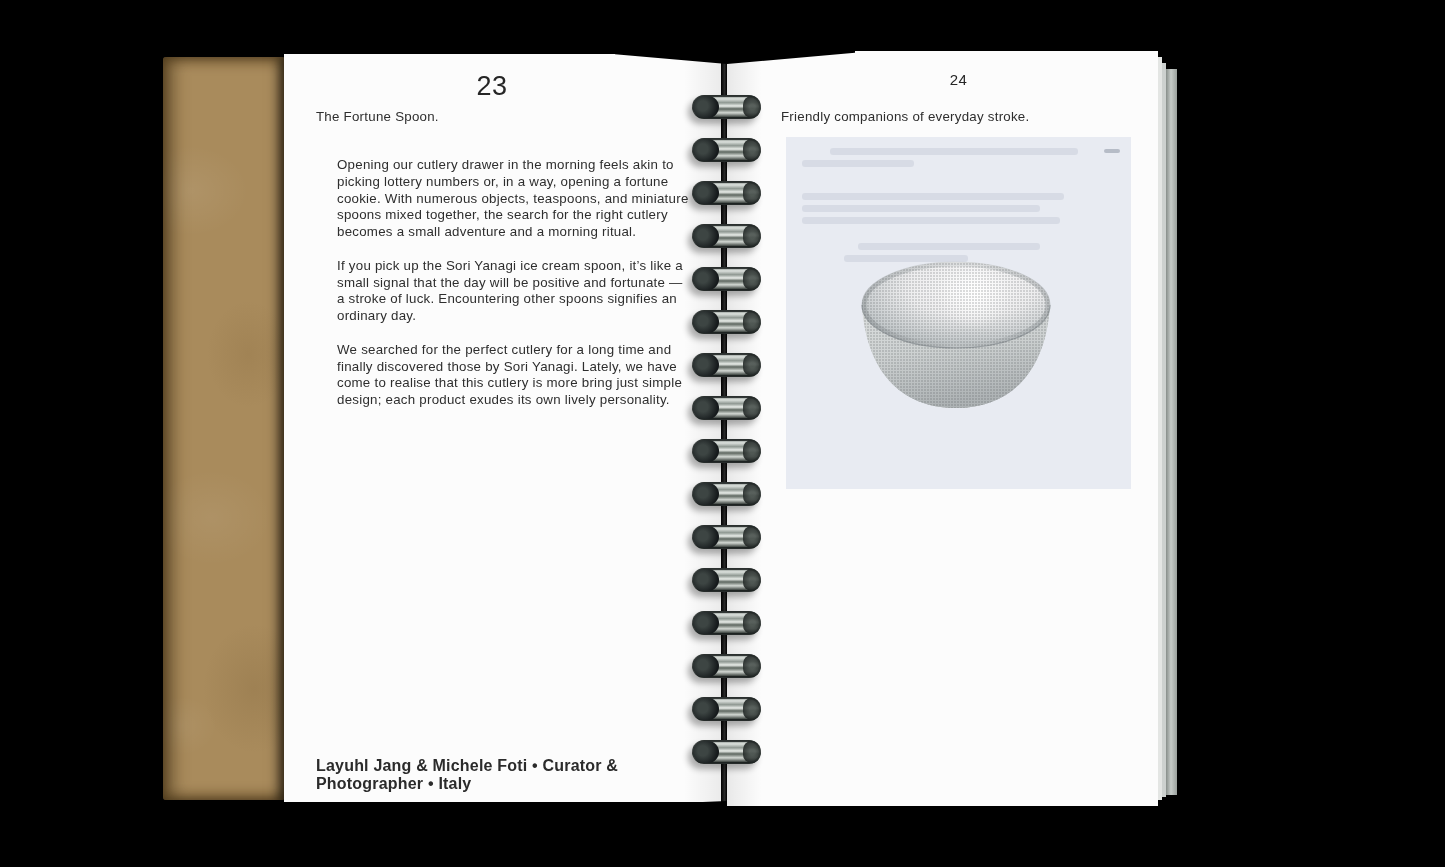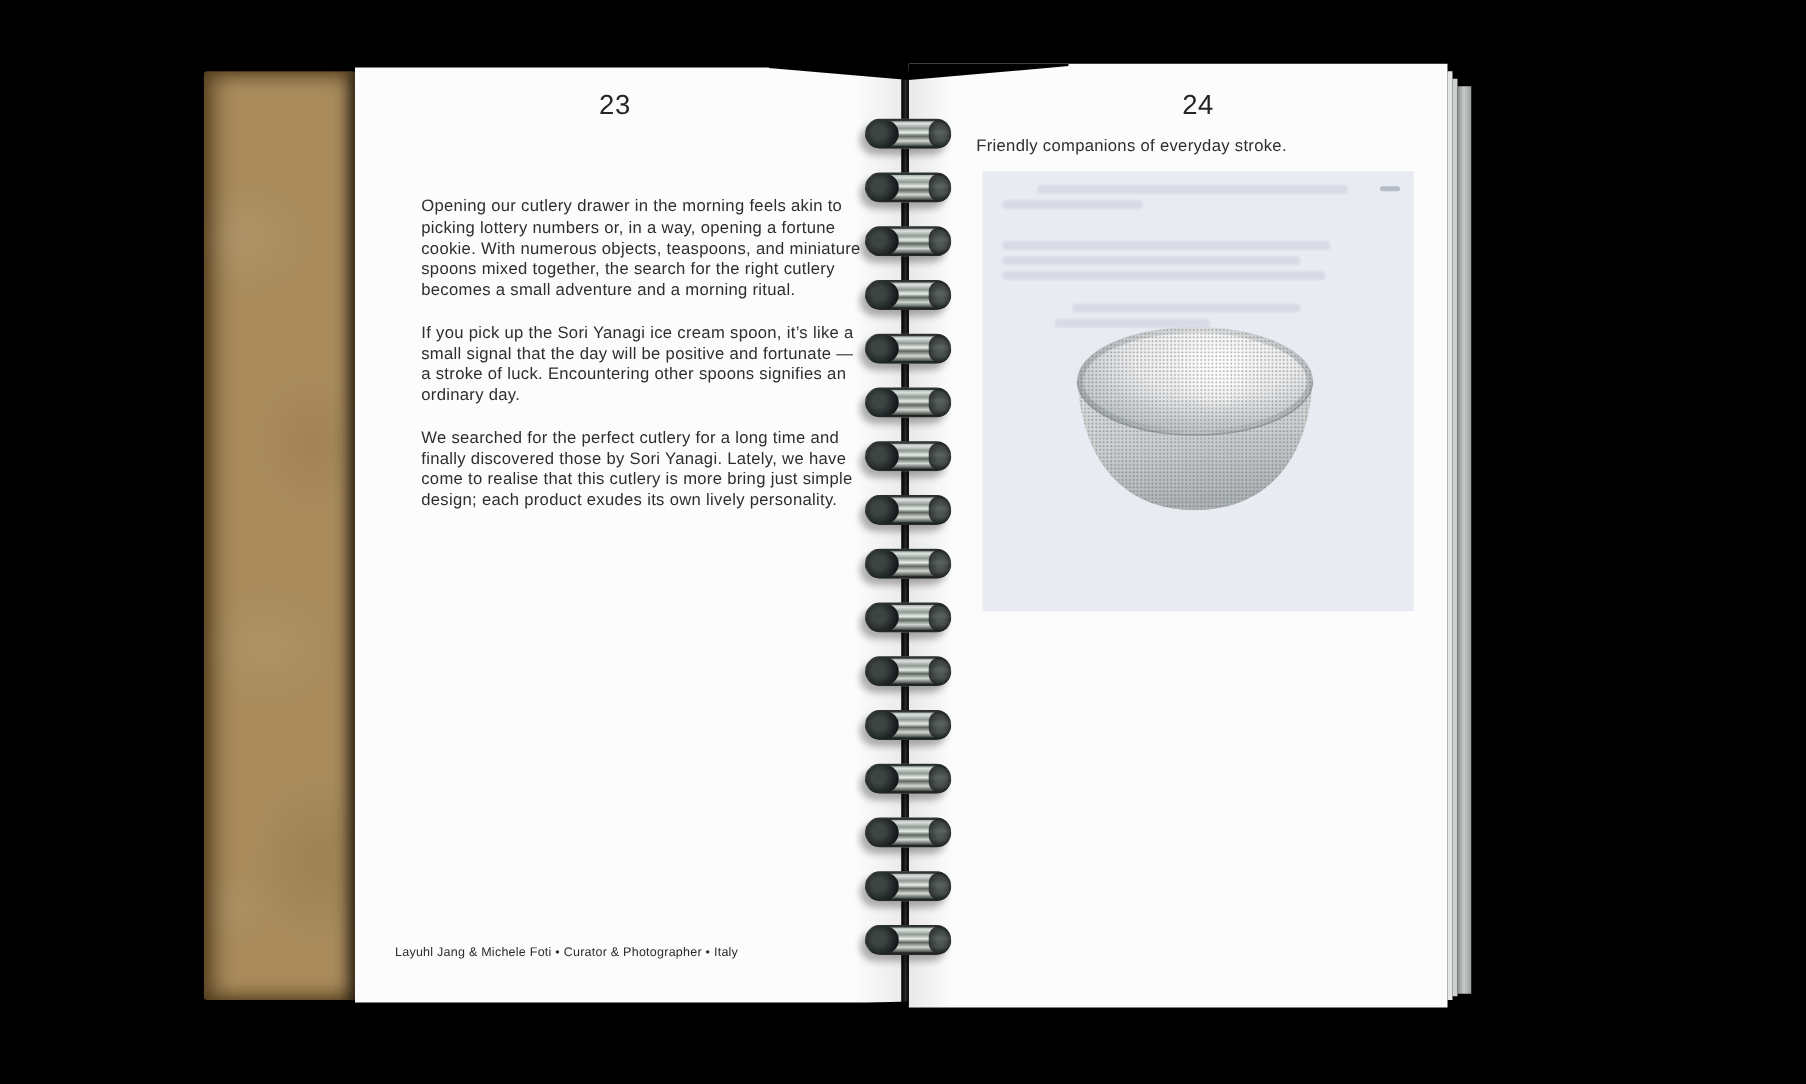--- a/index.html
+++ b/index.html
@@ -49,32 +49,32 @@
                    #5d665f 58%,#d2d7d2 74%,#383f3b 92%,#757d77 100%);
         box-shadow:inset 0 0 0 2px rgba(18,22,21,.75), -4px 5px 6px rgba(0,0,0,.30);}
   .ring::before{content:"";position:absolute;left:1px;top:1px;width:26px;height:22px;
         border-radius:12px;background:radial-gradient(circle at 38% 45%, #3d4543 25%, #14181a 75%);}
   .ring::after{content:"";position:absolute;right:1px;top:1px;width:17px;height:22px;
         border-radius:10px;background:radial-gradient(circle at 55% 50%, #4d5551 20%, #1c2120 78%);
         opacity:.92;}
 
   
   .pnum{position:absolute;top:17px;left:32px;width:352px;text-align:center;
-        font-size:22px;letter-spacing:.5px;color:#262626;}
+        font-size:27px;letter-spacing:.5px;color:#262626;}
   .content-left{position:absolute;top:103px;left:32px;width:356px;
         font-size:13.3px;line-height:16.8px;letter-spacing:.25px;color:#2e2e2e;margin-left:21px;}
   .content-left p{margin:0 0 16.8px 0;}
   .title-line{position:absolute;top:55px;left:32px;width:356px;
         font-size:13.3px;letter-spacing:.25px;color:#2e2e2e;}
   .footer-line{position:absolute;top:703px;left:32px;width:380px;
-        font-size:10px;letter-spacing:.2px;color:#2b2b2b;}
+        font-size:16px;letter-spacing:.2px;color:#2b2b2b;font-weight:bold;}
 
   
   .pnum-r{position:absolute;top:20px;left:59px;width:345px;text-align:center;
-        font-size:22px;letter-spacing:.5px;color:#262626;}
+        font-size:15px;letter-spacing:.5px;color:#262626;}
   .caption{position:absolute;top:58px;left:54px;width:360px;
         font-size:13.3px;letter-spacing:.25px;color:#2e2e2e;}
   .panel{position:absolute;top:86px;left:59px;width:345px;height:352px;background:#e8ebf2;overflow:hidden;}
   .ghost{position:absolute;height:7px;border-radius:3px;background:rgba(128,138,162,.16);filter:blur(.7px);}
   .bowl-svg{position:absolute;left:0;top:0;}
 
   .g1{top:11px;left:44px;width:248px;}
   .g2{top:23px;left:16px;width:112px;}
   .g3{top:56px;left:16px;width:262px;}
   .g4{top:68px;left:16px;width:238px;}
@@ -86,20 +86,21 @@
 </style>
 </head>
 <body>
 
 <div class="stage">
 
   <div class="cover"></div>
 
   <div class="page page-left">
     <div class="pnum">23</div>
+    <div class="title-line">The Fortune Spoon.</div>
     <div class="content-left">
         <p>Opening our cutlery drawer in the morning feels akin to picking lottery numbers or, in a way, opening a fortune cookie. With numerous objects, teaspoons, and miniature spoons mixed together, the search for the right cutlery becomes a small adventure and a morning ritual.</p>
         <p>If you pick up the Sori Yanagi ice cream spoon, it’s like a small signal that the day will be positive and fortunate — a stroke of luck. Encountering other spoons signifies an ordinary day.</p>
         <p>We searched for the perfect cutlery for a long time and finally discovered those by Sori Yanagi. Lately, we have come to realise that this cutlery is more bring just simple design; each product exudes its own lively personality.</p>
       </div>
     <div class="footer-line">Layuhl Jang &amp; Michele Foti • Curator &amp; Photographer • Italy</div>
   </div>
 
   <div class="page page-right">
     <div class="pnum-r">24</div>

